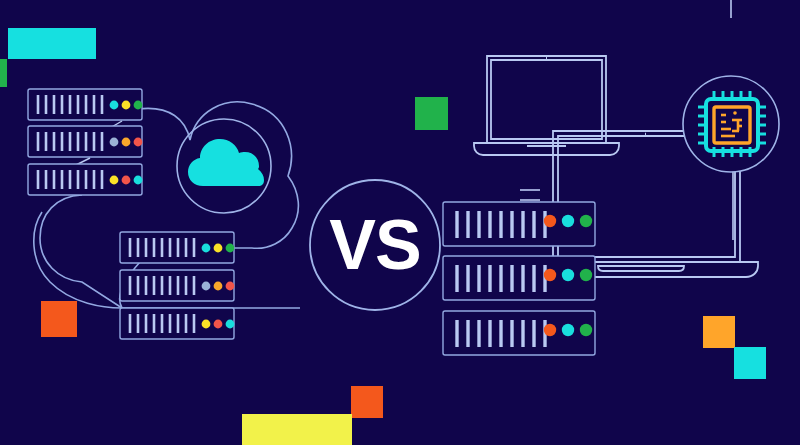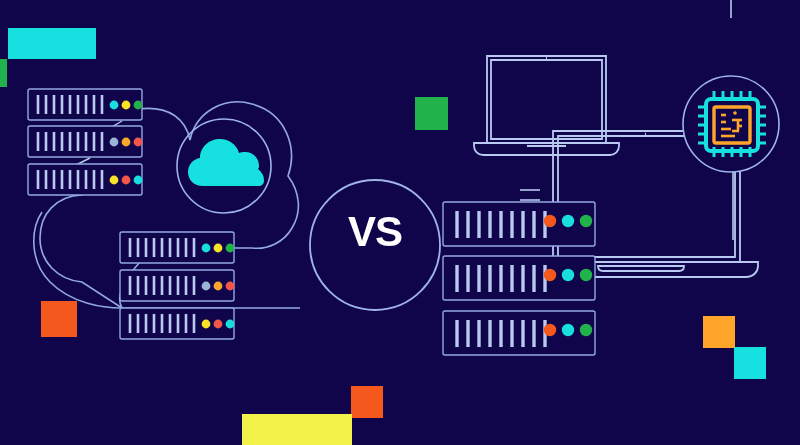--- a/index.html
+++ b/index.html
@@ -16,29 +16,29 @@
   }
   #art{
     position:absolute;
     left:0; top:0;
     width:800px;
     height:445px;
   }
   .vs-label{
     position:absolute;
     left:322px;
-    top:192px;
+    top:205px;
     width:106px;
     height:80px;
     display:flex;
     align-items:center;
     justify-content:center;
     font-family:"Liberation Sans", sans-serif;
     font-weight:bold;
-    font-size:42px;
+    font-size:70px;
     letter-spacing:-1px;
     color:#ffffff;
     user-select:none;
   }
 </style>
 </head>
 <body>
 
 <div id="stage">
 

